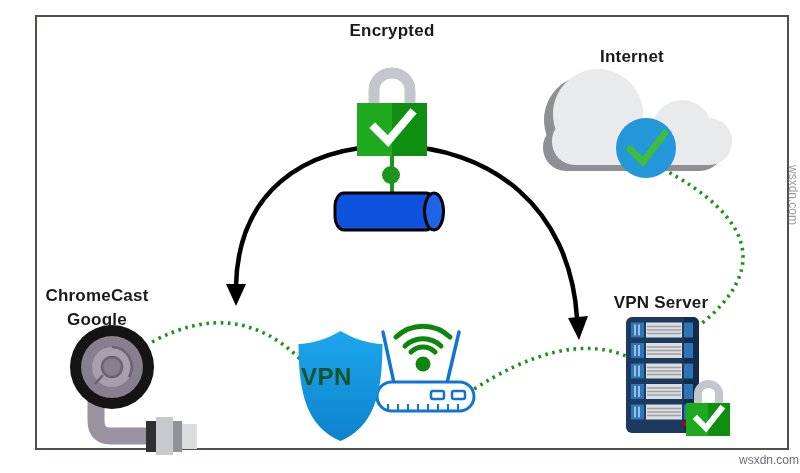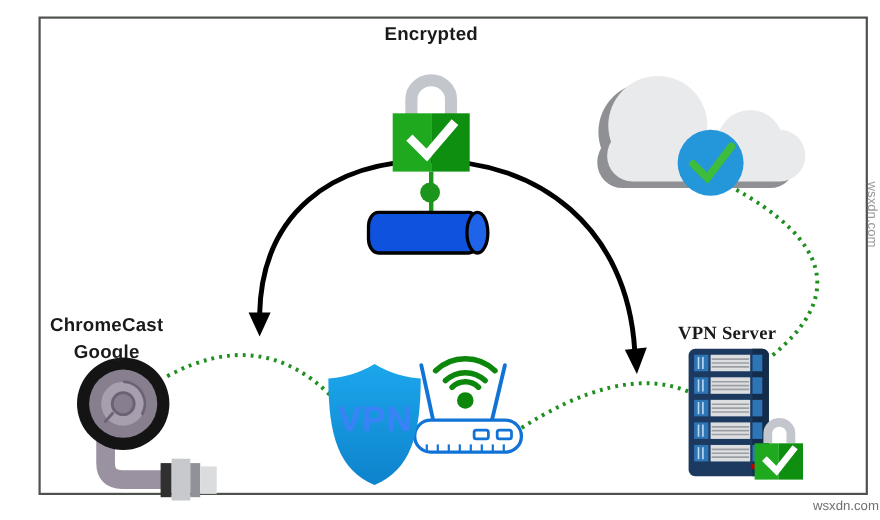--- a/index.html
+++ b/index.html
@@ -10,22 +10,22 @@
   #frame{
     position:absolute;left:35px;top:15px;width:750px;height:431px;
     border:2px solid #4d524d;background:#fff;
   }
   svg.art{position:absolute;left:0;top:0;}
   .lbl{
     position:absolute;text-align:center;font-weight:bold;color:#1a1a1a;
     font-size:17px;line-height:24px;letter-spacing:0.2px;
   }
   .shield-lbl{
-    position:absolute;text-align:center;font-weight:bold;color:#3b82f6;
-    font-size:32px;letter-spacing:0.5px;
+    position:absolute;font-weight:bold;color:#14532d;
+    font-size:24px;letter-spacing:0.5px;
   }
   .wm{
     position:absolute;color:#6f6f6f;font-size:12px;font-weight:normal;
     font-family:"Liberation Sans",sans-serif;
   }
   .wm-side{
     transform:rotate(90deg);transform-origin:left top;white-space:nowrap;color:#9a9a9a;
   }
 </style>
 </head>
@@ -192,27 +192,28 @@
         <rect x="708" y="403" width="22" height="33" fill="#0f8f0f"></rect>
         <path d="M 697 419 L 706 428 L 721 409" fill="none" stroke="#ffffff" stroke-width="6" stroke-linecap="square"></path>
       </g>
     </g>
   </svg>
 
   <div class="lbl" style="left:292px;top:19px;width:200px;">
     <div>Encrypted</div>
   </div>
 
+  <div class="lbl" style="left:572px;top:45px;width:120px;">Internet</div>
 
   <div class="lbl" style="left:17px;top:284px;width:160px;">
     <div>ChromeCast</div>
     <div>Google</div>
   </div>
 
-  <div class="lbl" style="left:581px;top:291px;width:160px;font-family:Liberation Serif, serif;">VPN Server</div>
+  <div class="lbl" style="left:581px;top:291px;width:160px;">VPN Server</div>
 
 
   <div class="shield-lbl" style="left:301px;top:363px;width:80px;">VPN</div>
 
   <div class="wm" style="left:739px;top:453px;">wsxdn.com</div>
   <div class="wm wm-side" style="left:800px;top:165px;">wsxdn.com</div>
 
 </div>
 
 </body></html>

